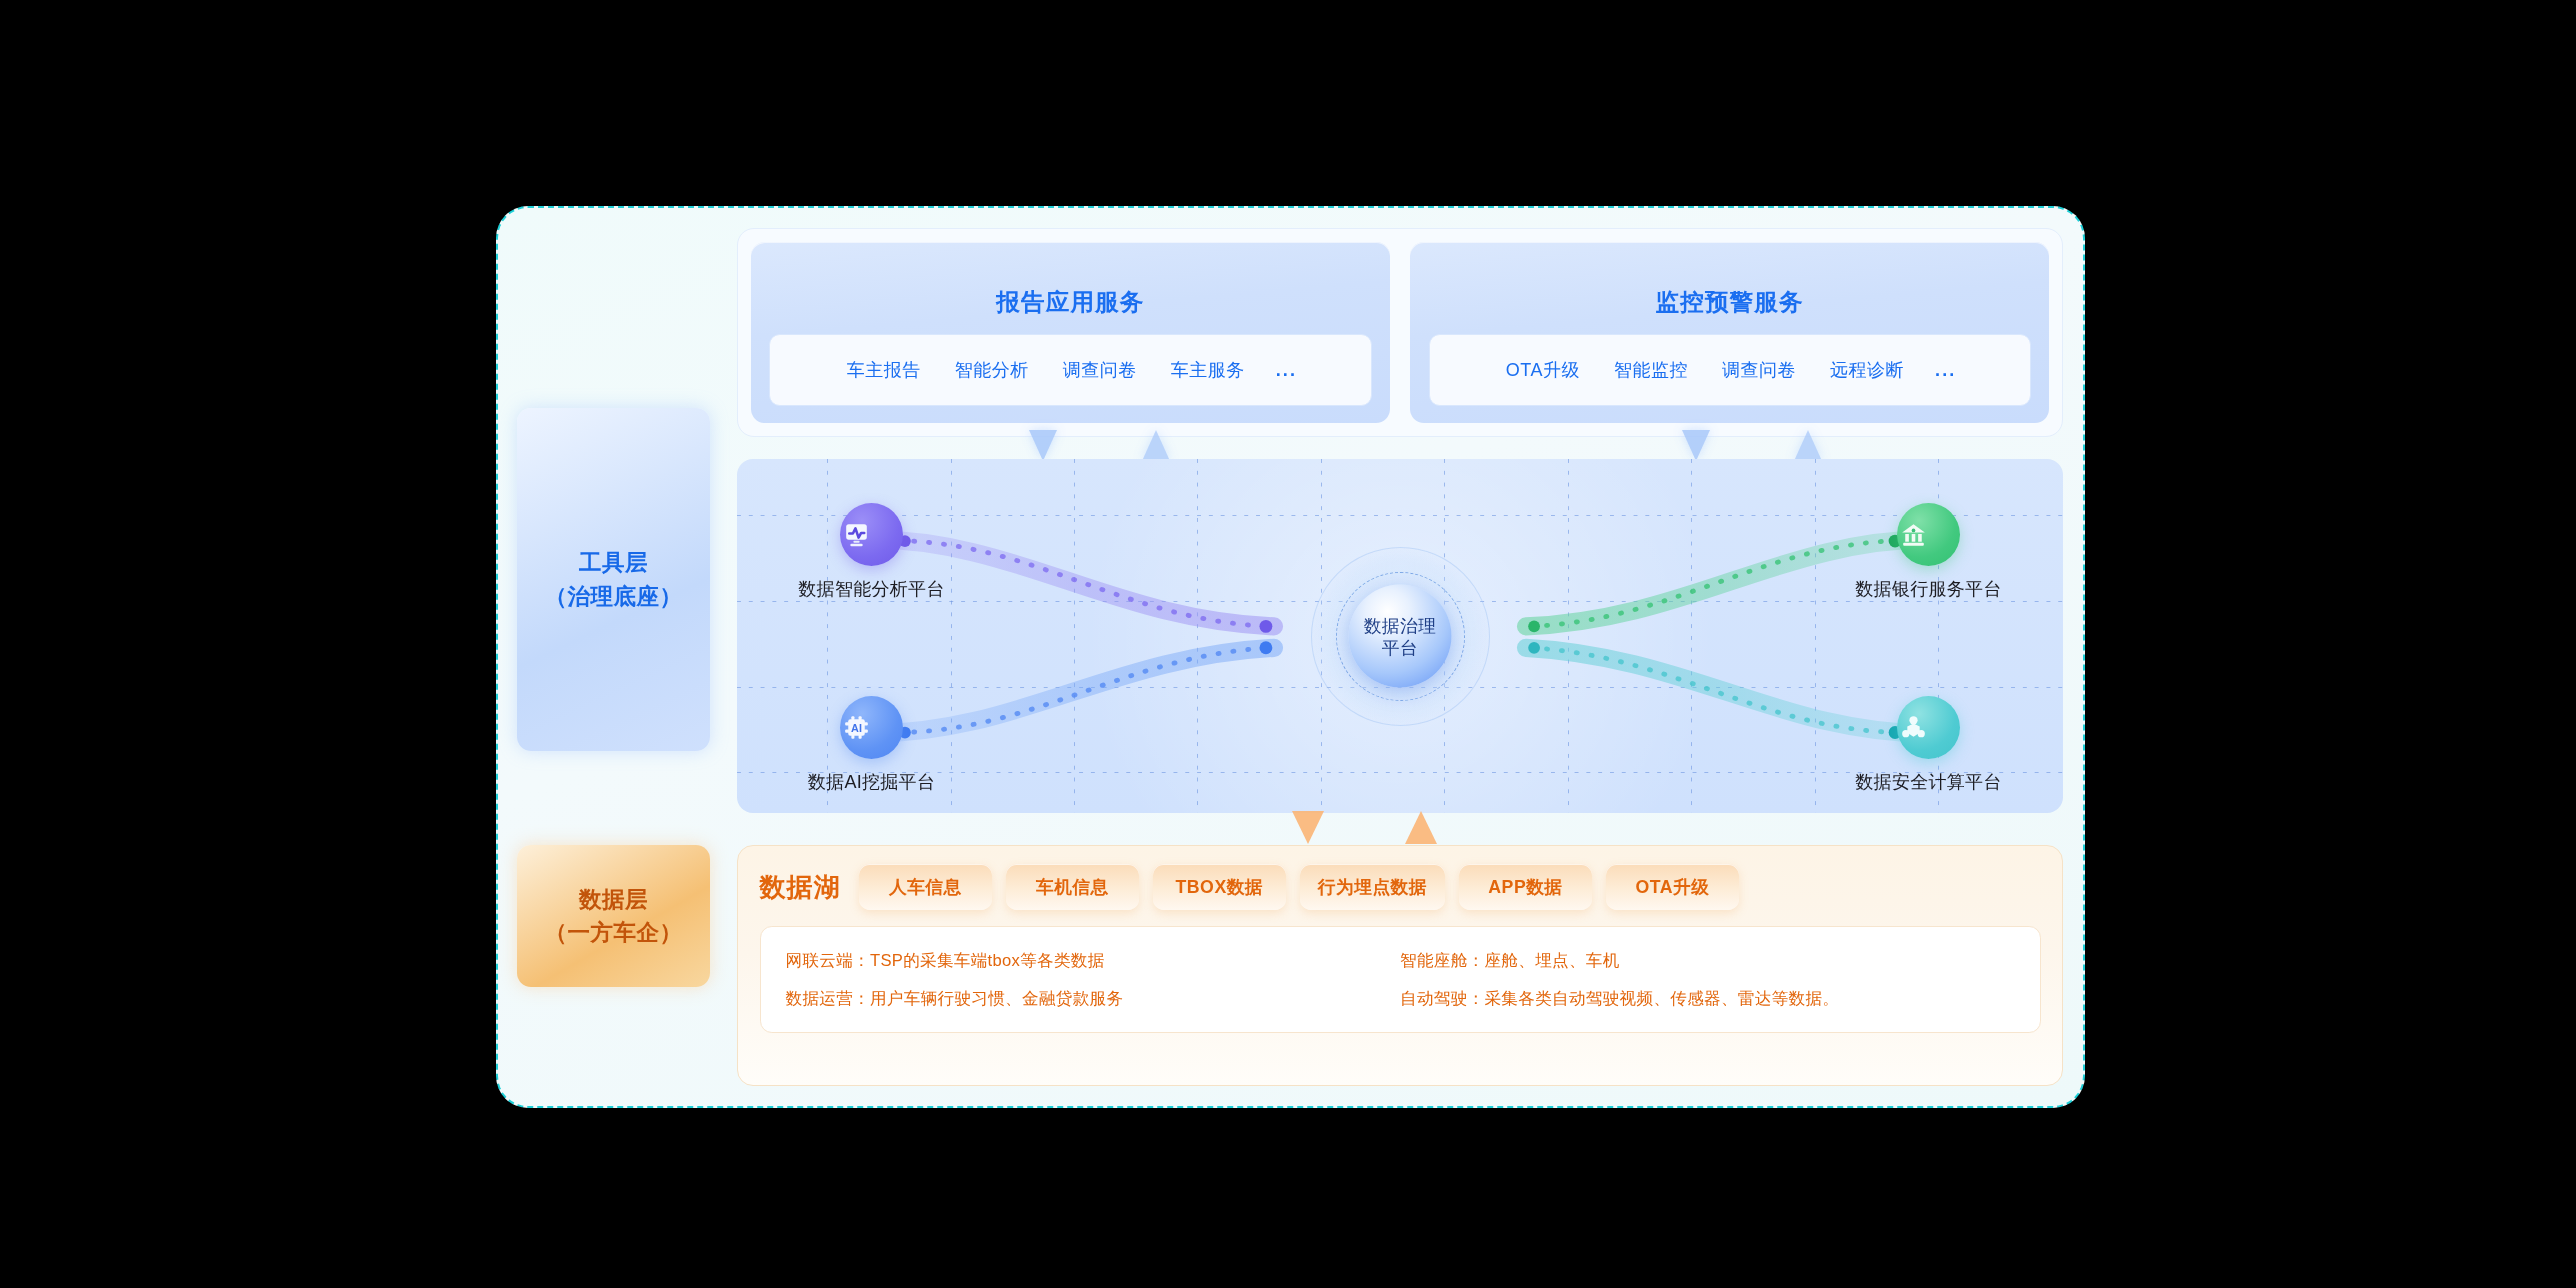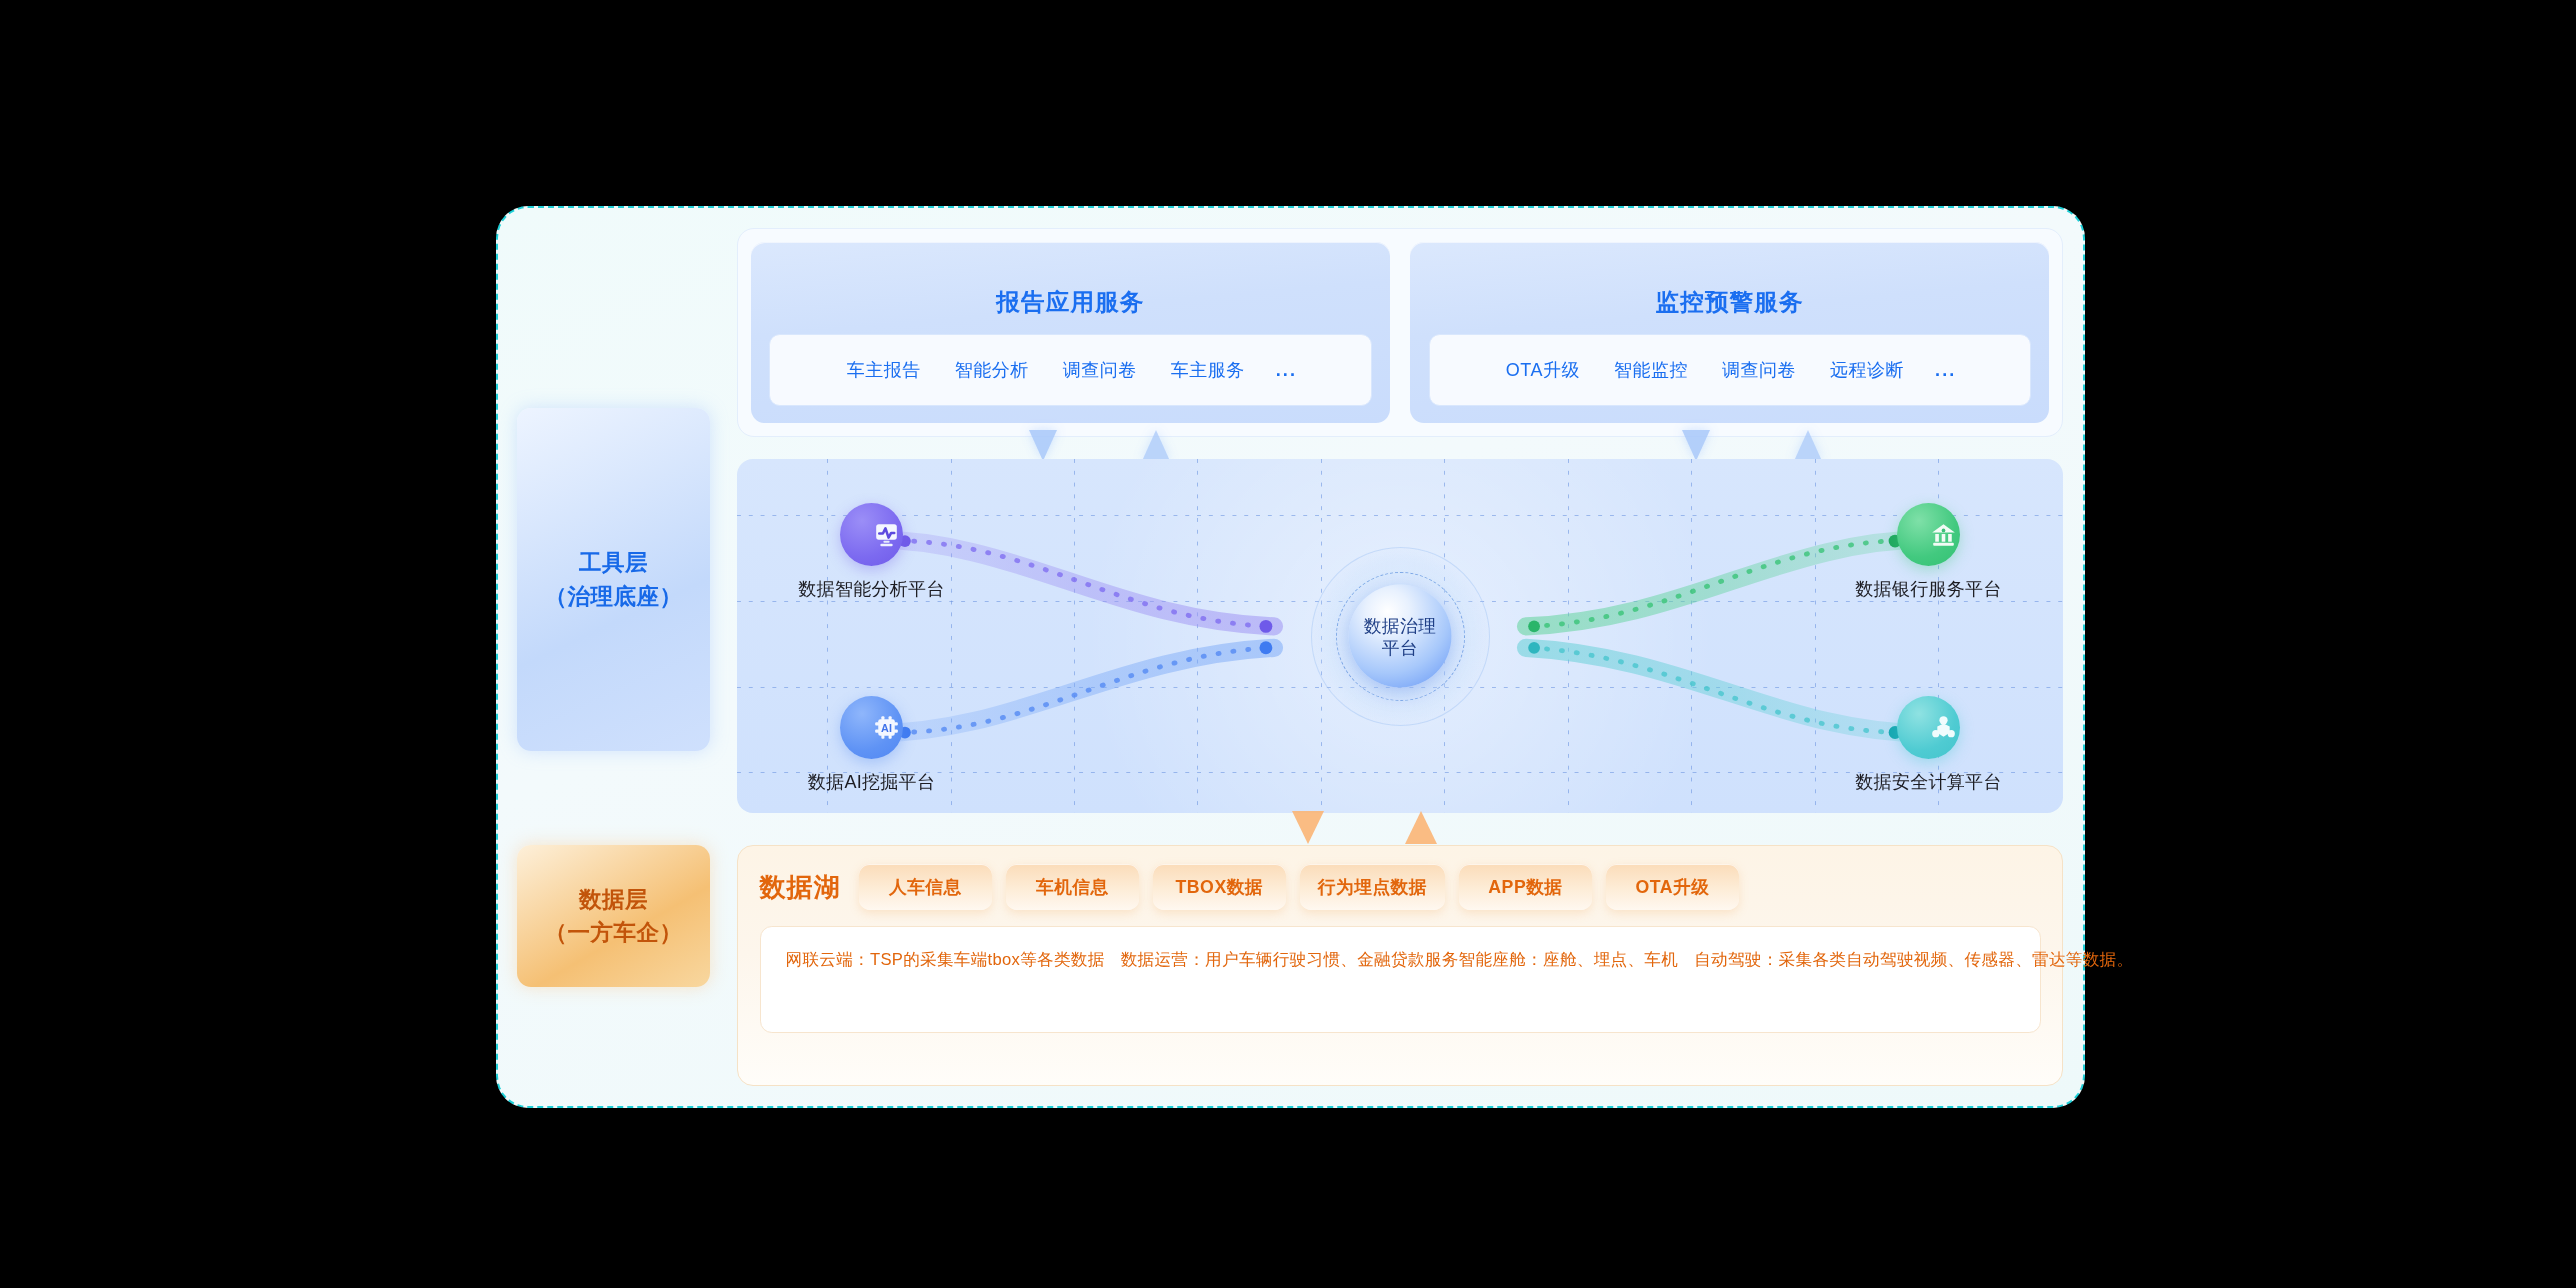--- a/index.html
+++ b/index.html
@@ -118,21 +118,21 @@
   .vline{position:absolute;top:0;bottom:0;width:1.1px;
     background-image:linear-gradient(to bottom, rgba(110,150,225,.6) 0 3.8px, transparent 3.8px 11.8px);
     background-size:1.1px 11.8px;}
   .hline{position:absolute;left:0;right:0;height:1.1px;
     background-image:linear-gradient(to right, rgba(110,150,225,.6) 0 3.8px, transparent 3.8px 11.8px);
     background-size:11.8px 1.1px;}
 
   .node{position:absolute; width:161px; text-align:center;}
   .node-circle{
     width:63px;height:63px;border-radius:50%;margin:0 auto;
-    display:flex;align-items:center;justify-content:flex-end;
+    display:flex;align-items:center;justify-content:flex-start;
     position:relative;
   }
   .node-circle.purple{background:radial-gradient(circle at 35% 28%, #9b8ef7 0%, #7c6af0 60%, #6f5ae9 100%);
     box-shadow:0 4.3px 14px rgba(120,100,235,.35);}
   .node-circle.blue{background:radial-gradient(circle at 35% 28%, #8fb6fb 0%, #5f93f5 60%, #4f86f3 100%);
     box-shadow:0 4.3px 14px rgba(90,140,240,.35);}
   .node-circle.green{background:radial-gradient(circle at 35% 28%, #7fe0a8 0%, #42c97f 60%, #33c172 100%);
     box-shadow:0 4.3px 14px rgba(70,200,130,.35);}
   .node-circle.teal{background:radial-gradient(circle at 35% 28%, #8fe2e2 0%, #4fcbd2 60%, #43c4cc 100%);
     box-shadow:0 4.3px 14px rgba(70,200,210,.35);}
@@ -187,21 +187,21 @@
     box-shadow:0 3.2px 9.7px rgba(245,180,110,.28), inset 0 1.1px 0 rgba(255,255,255,.7);
     display:flex;align-items:center;justify-content:center;
     font-size:17.7px;font-weight:700;color:#e2660c;letter-spacing:0.5px;
     margin-right:14px; white-space:nowrap;
   }
   .desc-card{
     margin-top:16px;
     background:#ffffff; border:0.5px solid #f7e5ce; border-radius:11.8px;
     height:107px; display:flex; padding:21.5px 25px; box-sizing:border-box;
   }
-  .desc-col{flex:1; display:flex; flex-direction:row; justify-content:center; gap:16px;}
+  .desc-col{flex:1; display:flex; flex-direction:column; justify-content:center; gap:16px;}
   .desc-line{font-size:16.6px;color:#e2660c;font-weight:500;letter-spacing:0.3px;white-space:nowrap;}
 </style>
 </head>
 <body>
 
 <div class="stage">
   <div class="outer">
 
     <div class="rail">
       <div class="layerbox layer-tool">

